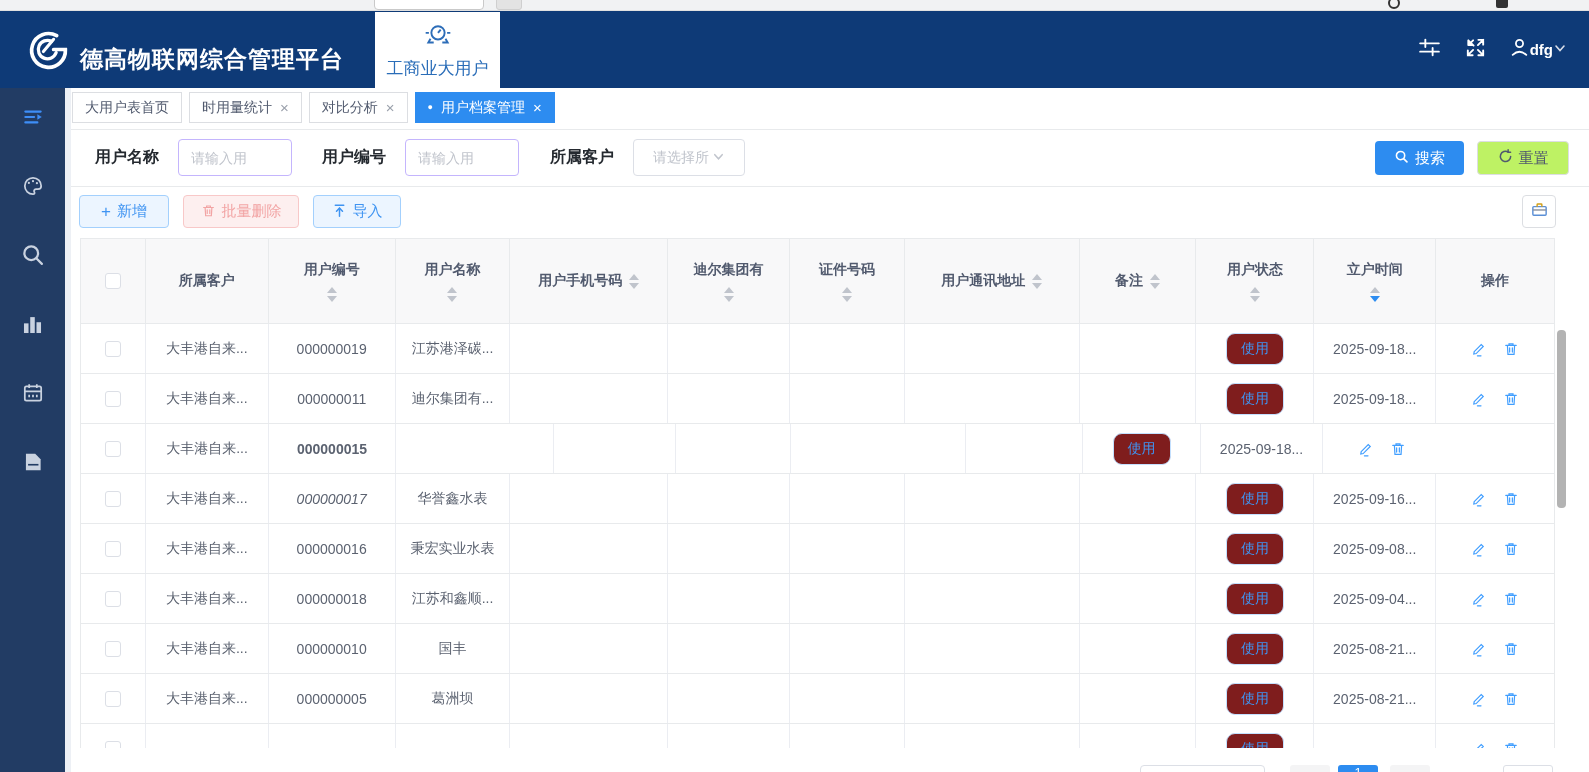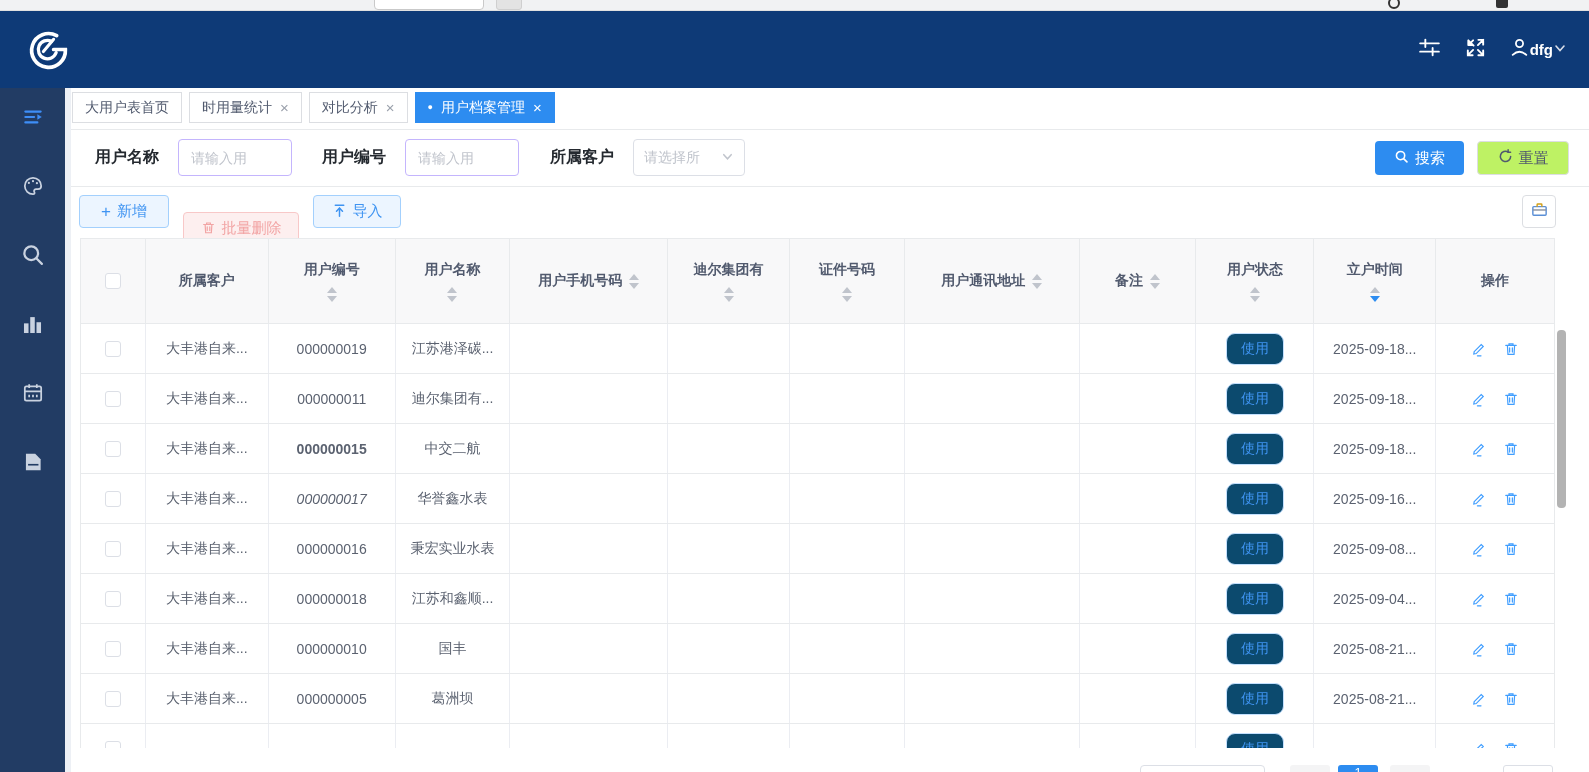--- a/index.html
+++ b/index.html
@@ -37,50 +37,50 @@
   .tab.active { background:#2d8cf0; border-color:#2d8cf0; color:#fff; }
   .tab.active .tab-close { color:#fff; }
   .tab .dot { font-size:9px; line-height:1; }
   .divider1 { position:absolute; left:71px; top:129px; width:1518px; height:0; border-top:1px solid #e8eaec; }
   .divider2 { position:absolute; left:71px; top:186px; width:1518px; height:0; border-top:1px solid #e8eaec; }
 
   
   .filter-label { position:absolute; top:147px; font-size:16px; font-weight:bold; color:#24292f; }
   .f-input { position:absolute; top:139px; height:37px; width:114px; border:1px solid #c4b5fd; border-radius:4px; background:#fff; font-size:14px; color:#515a6e; padding:0 12px; outline:none; }
   .f-input::placeholder { color:#c0c4cc; }
-  .f-select { position:absolute; top:139px; height:37px; width:112px; border:1px solid #dcdfe6; border-radius:4px; background:#fff; display:flex; align-items:center; justify-content:space-between; padding:0 10px; cursor:pointer; }
+  .f-select { position:absolute; top:139px; height:37px; width:112px; border:1px solid #dcdfe6; border-radius:4px; background:#fff; display:flex; align-items:center; justify-content:space-between; padding:0 19px; cursor:pointer; }
   .f-select .ph { color:#c0c4cc; font-size:14px; }
   .btn { display:flex; align-items:center; justify-content:center; gap:6px; border-radius:4px; font-size:15px; cursor:pointer; border:1px solid transparent; }
   .btn-search { position:absolute; left:1375px; top:141px; width:89px; height:34px; background:#2d8cf0; color:#fff; }
   .btn-reset { position:absolute; left:1477px; top:141px; width:92px; height:34px; background:#bef264; border-color:#dcdee2; color:#515a6e; }
 
   
   .btn-add { position:absolute; left:79px; top:195px; width:90px; height:33px; background:#ecf5ff; border-color:#a3d0fd; color:#3f94f2; font-size:15px; }
-  .btn-del { position:absolute; left:183px; top:212px; width:116px; height:33px; background:#fdefef; border-color:#f8c8c8; color:#f2a4a4; font-size:15px; cursor:not-allowed; }
+  .btn-del { position:absolute; left:183px; top:195px; width:116px; height:33px; background:#fdefef; border-color:#f8c8c8; color:#f2a4a4; font-size:15px; cursor:not-allowed; }
   .btn-imp { position:absolute; left:313px; top:195px; width:88px; height:33px; background:#ecf5ff; border-color:#a3d0fd; color:#3f94f2; font-size:15px; }
   .btn-cols { position:absolute; left:1522px; top:195px; width:34px; height:33px; background:#fff; border:1px solid #dcdee2; border-radius:4px; display:flex; align-items:center; justify-content:center; cursor:pointer; }
 
   
   .table { position:absolute; left:80px; top:238px; width:1475px; border:1px solid #e8eaec; border-bottom:none; background:#fff; }
   .thead { display:flex; height:85px; background:#f8f8f9; border-bottom:1px solid #e8eaec; }
   .th { display:flex; align-items:center; justify-content:center; font-size:14px; font-weight:bold; color:#515a6e; border-right:1px solid #e8eaec; }
   .th:last-child { border-right:none; }
   .th-stack { display:flex; flex-direction:column; align-items:center; gap:8px; }
   .th-inline { display:flex; align-items:center; }
   .tr { display:flex; height:50px; border-bottom:1px solid #e8eaec; background:#fff; }
   .td { display:flex; align-items:center; justify-content:center; font-size:14px; color:#5b6270; border-right:1px solid #ebedf2; overflow:hidden; white-space:nowrap; }
   .td:last-child { border-right:none; }
   .partial-wrap { overflow:hidden; height:24px; }
   .carets { display:inline-flex; flex-direction:column; gap:3px; margin-left:7px; cursor:pointer; }
   .th-stack .carets { margin-left:0; }
   .c-up { width:0; height:0; border-left:5px solid transparent; border-right:5px solid transparent; border-bottom:6px solid #c0c4cc; }
   .c-down { width:0; height:0; border-left:5px solid transparent; border-right:5px solid transparent; border-top:6px solid #c0c4cc; }
   .c-down.on { border-top-color:#2d8cf0; }
   .cb { width:16px; height:16px; border:1px solid #dcdfe6; border-radius:3px; background:#fff; cursor:pointer; display:inline-block; }
-  .badge { padding:6px 14px; background:#0c4a6e; border:1px solid #c3e0ff; border-radius:9px; color:#3f94f2; font-size:14px; cursor:default; }
+  .badge { padding:6px 14px; background:#7f1d1d; border:1px solid #c3e0ff; border-radius:9px; color:#3f94f2; font-size:14px; cursor:default; }
   .act { display:inline-flex; margin:0 8px; cursor:pointer; }
 
   
   .vscroll-thumb { position:absolute; left:1557px; top:330px; width:9px; height:178px; background:#b3b3b3; border-radius:4px; }
 
   
   .pg-size { position:absolute; left:1140px; top:765px; width:125px; height:30px; border:1px solid #dcdfe6; border-radius:4px; background:#fff; }
   .pg-prev { position:absolute; left:1290px; top:765px; width:40px; height:28px; background:#f4f4f5; border-radius:3px; }
   .pg-cur  { position:absolute; left:1338px; top:765px; width:40px; height:28px; background:#2d8cf0; border-radius:3px; color:#fff; text-align:center; font-size:13px; }
   .pg-next { position:absolute; left:1390px; top:765px; width:40px; height:28px; background:#f4f4f5; border-radius:3px; }
@@ -96,20 +96,32 @@
   <div class="strip-ic2"></div>
 </div>
 
 <div class="header">
   <div class="logo">
     <svg width="45" height="45" viewBox="0 0 44 44" fill="none">
       <path d="M30 8.5 A16.5 16.5 0 1 0 38.5 22 L27 22" stroke="#fff" stroke-width="3.6" stroke-linecap="round"></path>
       <path d="M25 14 A9 9 0 1 0 29.5 25" stroke="#fff" stroke-width="3.2" stroke-linecap="round"></path>
       <path d="M17 24 L27 12" stroke="#fff" stroke-width="3" stroke-linecap="round"></path>
     </svg>
+  </div>
+  <div class="app-title">德高物联网综合管理平台</div>
+  <div class="module-tab">
+    <span>
+      <svg width="30" height="28" viewBox="0 0 28 26" fill="none" stroke="#2d6db8" stroke-width="1.8">
+        <circle cx="14" cy="11" r="6.2"></circle>
+        <path d="M14 11 L16.5 8"></path>
+        <path d="M5.5 11 H2.5 M22.5 11 H25.5"></path>
+        <path d="M7 16.5 L5 20 H10 M21 16.5 L23 20 H18"></path>
+      </svg>
+    </span>
+    <span class="mod-label">工商业大用户</span>
   </div>
   <div class="hdr-icons">
     <span>
       <svg width="25" height="25" viewBox="0 0 24 24" fill="none" stroke="#fff" stroke-width="1.8" stroke-linecap="round">
         <path d="M3 8 H21"></path>
           <path d="M8 4.5 V11.5"></path>
         <path d="M3 16 H21"></path>
           <path d="M15 12.5 V19.5"></path>
       </svg>
     </span>
@@ -437,21 +449,20 @@
             </svg>
           </span>
         </div>
       </div>
       <div class="tr">
         <div class="td" style="width: 65px;">
           <span class="cb"></span>
         </div>
         <div class="td" style="width: 123px;">大丰港自来...</div>
         <div class="td" style="width: 127px; font-weight: bold;">000000015</div>
-        <div class="td" style="width: 115px;">中交二航</div>
         <div class="td" style="width: 158px;"></div>
         <div class="td" style="width: 122px;"></div>
         <div class="td" style="width: 115px;"></div>
         <div class="td" style="width: 175px;"></div>
         <div class="td" style="width: 117px;"></div>
         <div class="td" style="width: 118px;">
           <span class="badge">使用</span>
         </div>
         <div class="td" style="width: 122px;">2025-09-18...</div>
         <div class="td" style="width: 118px;">

